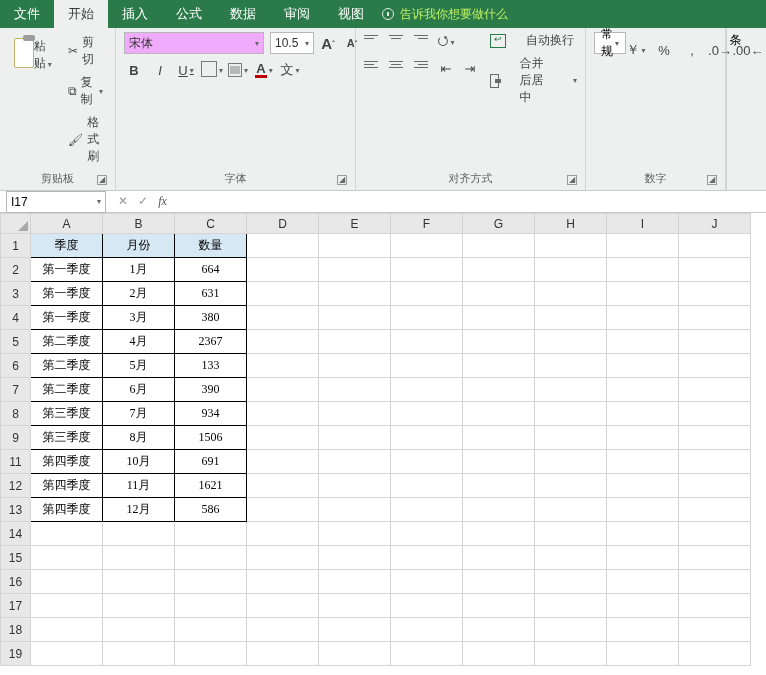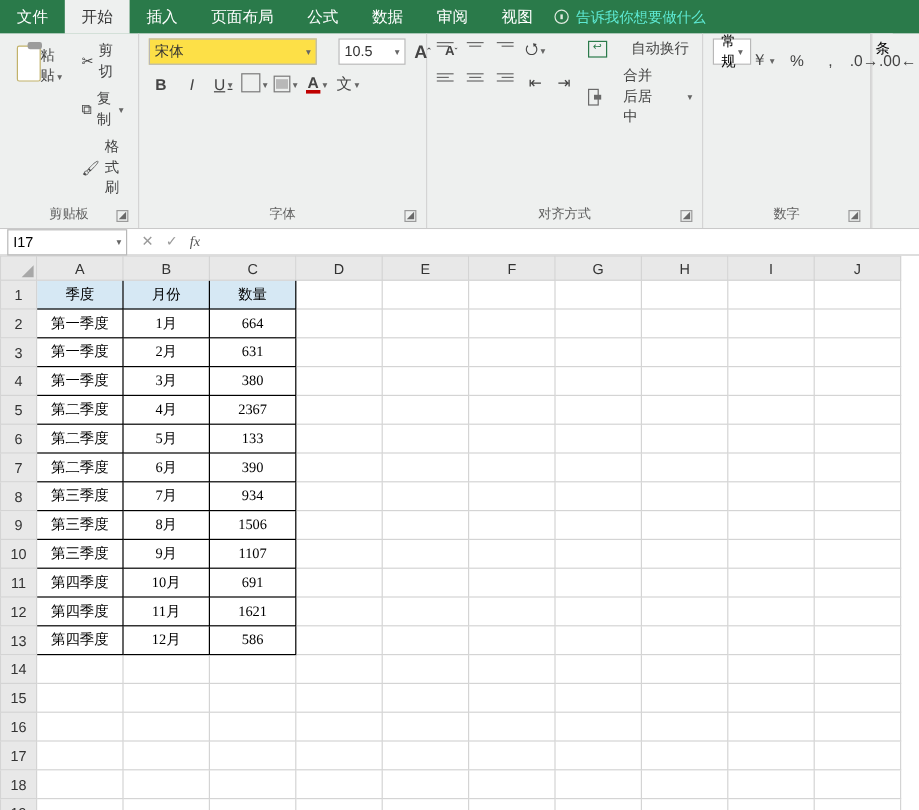--- a/index.html
+++ b/index.html
@@ -2,39 +2,39 @@
 <html><head>
 <meta charset="utf-8">
 <style>
 * { box-sizing: border-box; margin: 0; padding: 0; font-family: "Microsoft YaHei", SimSun, Arial, sans-serif; }
 body { width: 766px; height: 675px; background: #fff; overflow: hidden; font-size: 12px; }
 
 
 .tabbar { background: #2a7a4a; height: 28px; display: flex; align-items: stretch; color: #fff; }
 .tabbar .tab { padding: 4px 14px; display: flex; align-items: center; cursor: pointer; font-size: 13px; }
 .tabbar .tab.active { background: #eef0ef; color: #3a3a3a; }
-.tabbar .tell { display: flex; align-items: center; gap: 6px; color: #5eead4; font-size: 12px; margin-left: 4px; }
+.tabbar .tell { display: flex; align-items: center; gap: 6px; color: #bef264; font-size: 12px; margin-left: 4px; }
 .tabbar .bulb { width: 12px; height: 12px; border: 1px solid #dfeadf; border-radius: 50%; position: relative; }
 .tabbar .bulb:after { content: ""; position: absolute; left: 4px; top: 3px; width: 2px; height: 4px; background: #dfeadf; }
 
 
 .ribbon { background: #eef0ef; border-bottom: 1px solid #c9c9c9; display: flex; }
 .group { border-right: 1px solid #d4d4d4; padding: 4px 8px 2px; display: flex; flex-direction: column; }
 .group-body { flex: 1; display: flex; align-items: flex-start; }
 .group-title { text-align: center; color: #5f5f5f; font-size: 11px; padding: 4px 0 2px; position: relative; }
 .group-title .dlglaunch { position: absolute; right: 0; bottom: 3px; width: 10px; height: 10px; border: 1px solid #9a9a9a; font-size: 8px; line-height: 8px; text-align: center; color: #6a6a6a; cursor: pointer; }
 .btncol { display: flex; flex-direction: column; gap: 2px; font-size: 12px; color: #444; }
 .btncol .mini { display: flex; align-items: center; gap: 4px; padding: 2px 4px; cursor: pointer; }
 .pastebig { display: flex; flex-direction: row; align-items: center; padding: 2px 6px 0; cursor: pointer; color: #444; }
 .pastebig .clip { width: 28px; height: 30px; background: #fff; border: 1px solid #c2b26a; border-radius: 2px; position: relative; }
 .pastebig .clip:before { content: ""; position: absolute; top: -4px; left: 8px; width: 12px; height: 6px; background: #9c9c9c; border-radius: 2px; }
 .dd { font-size: 8px; color: #666; margin-left: 2px; }
 
-.fontsel { border: 1px solid #b8b8b8; background: #fde047; height: 22px; width: 140px; display: flex; align-items: center; padding: 0 4px; font-size: 12px; color: #333; cursor: pointer; }
-.sizesel { border: 1px solid #b8b8b8; background: #fff; height: 22px; width: 56px; display: flex; align-items: center; padding: 0 4px; font-size: 12px; color: #333; margin-left: 14px; cursor: pointer; }
+.fontsel { border: 1px solid #b8b8b8; background: #f0abfc; height: 22px; width: 140px; display: flex; align-items: center; padding: 0 4px; font-size: 12px; color: #333; cursor: pointer; }
+.sizesel { border: 1px solid #b8b8b8; background: #fff; height: 22px; width: 44px; display: flex; align-items: center; padding: 0 4px; font-size: 12px; color: #333; margin-left: 2px; cursor: pointer; }
 .row { display: flex; align-items: center; gap: 4px; }
 .iconbtn { width: 20px; height: 20px; display: flex; align-items: center; justify-content: center; cursor: pointer; color: #444; font-size: 13px; position: relative; }
 .iconbtn.bigA { font-size: 15px; font-weight: bold; }
 .iconbtn.smA { font-size: 11px; font-weight: bold; }
 .fontrow2 { display: flex; align-items: center; gap: 6px; margin-top: 6px; }
 .underlineU { text-decoration: underline; }
 .field-ico:before { content: ""; display: inline-block; width: 14px; height: 14px; border: 1px solid #7a7a7a; }
 .fill-ico { width: 16px; height: 14px; background: linear-gradient(#b8b8b8,#b8b8b8) center/10px 8px no-repeat; border: 1px solid #7a7a7a; }
 .colA { display: inline-block; border-bottom: 3px solid #c00000; line-height: 12px; font-weight: bold; padding: 0 1px; }
 .wen { font-family: SimSun; }
@@ -83,21 +83,20 @@
 .dhead { background: #d6e8f4 !important; font-weight: bold; }
 
 </style>
 </head>
 <body>
 
 <div class="tabbar">
   <div class="tab">文件</div>
   <div class="tab active">开始</div>
   <div class="tab">插入</div>
-  <div class="tab">页面布局</div>
   <div class="tab">公式</div>
   <div class="tab">数据</div>
   <div class="tab">审阅</div>
   <div class="tab">视图</div>
   <div class="tell">
     <span class="bulb"></span>
     <span>告诉我你想要做什么</span>
   </div>
 </div>
 
@@ -400,33 +399,20 @@
           <td class="dcell">1506</td>
           <td class=""></td>
           <td class=""></td>
           <td class=""></td>
           <td class=""></td>
           <td class=""></td>
           <td class=""></td>
           <td class=""></td>
         </tr>
         <tr>
-          <th>10</th>
-          <td class="dcell">第三季度</td>
-          <td class="dcell">9月</td>
-          <td class="dcell">1107</td>
-          <td class=""></td>
-          <td class=""></td>
-          <td class=""></td>
-          <td class=""></td>
-          <td class=""></td>
-          <td class=""></td>
-          <td class=""></td>
-        </tr>
-        <tr>
           <th>11</th>
           <td class="dcell">第四季度</td>
           <td class="dcell">10月</td>
           <td class="dcell">691</td>
           <td class=""></td>
           <td class=""></td>
           <td class=""></td>
           <td class=""></td>
           <td class=""></td>
           <td class=""></td>

